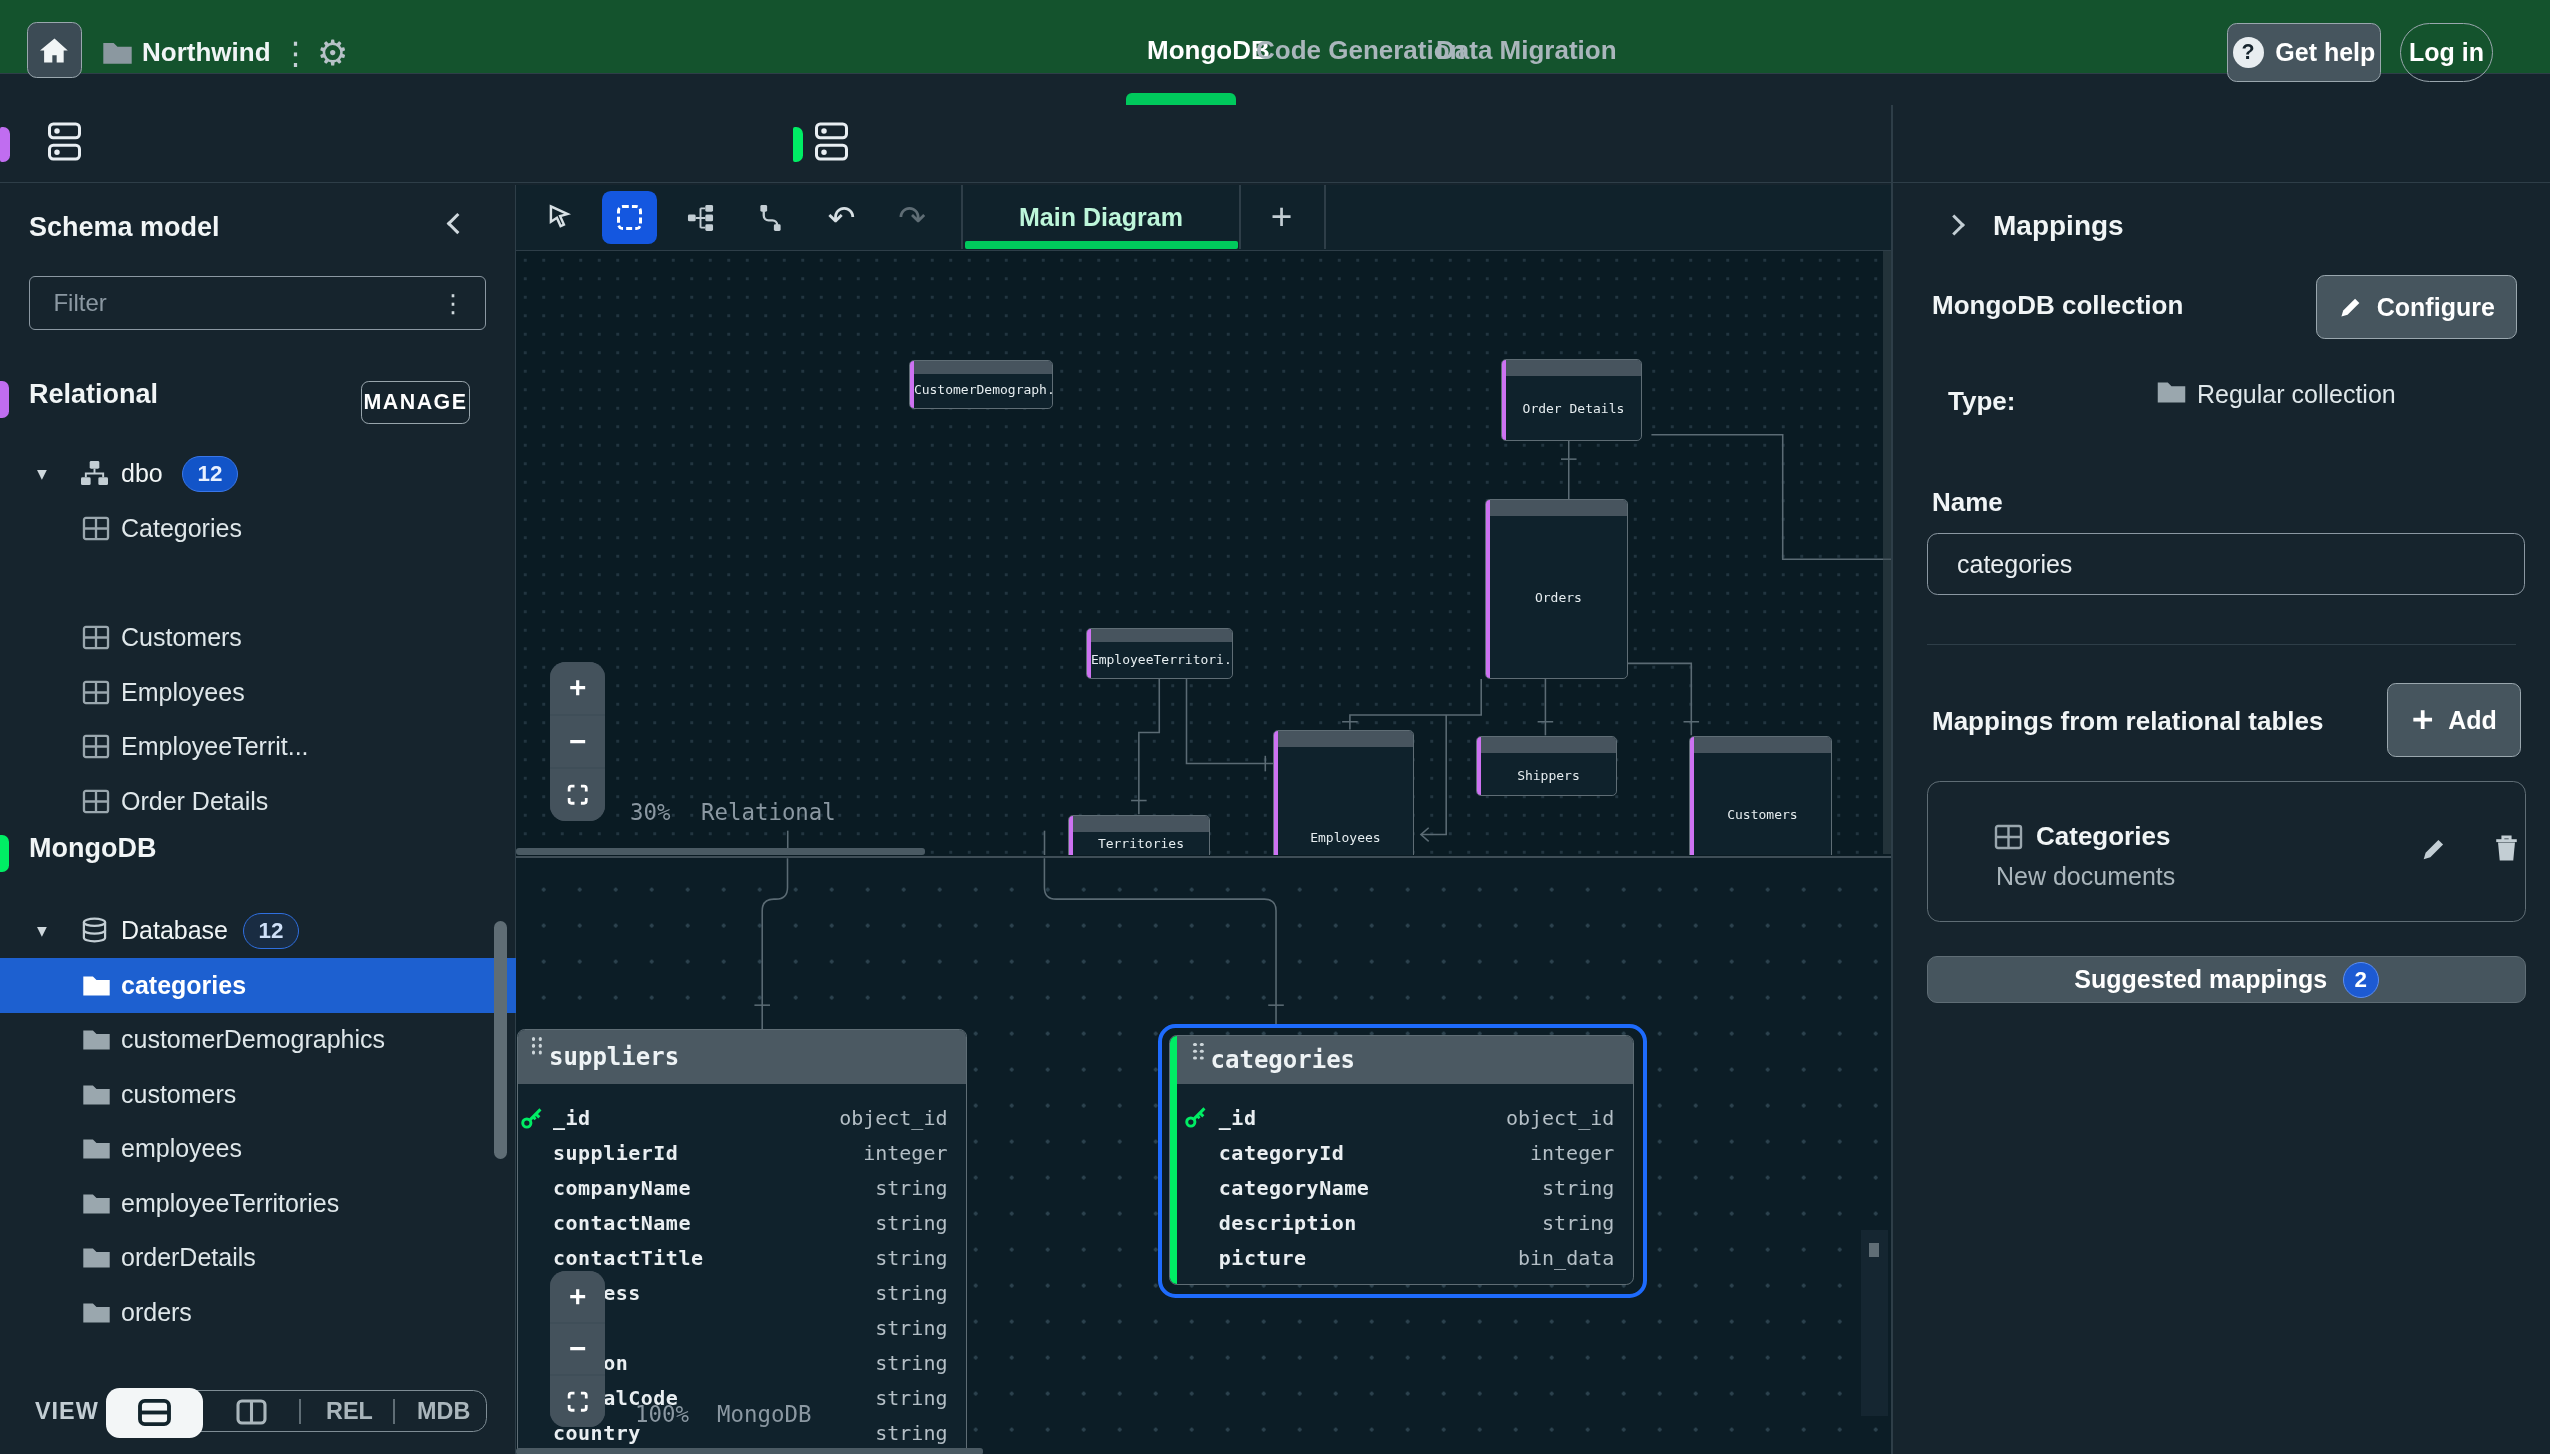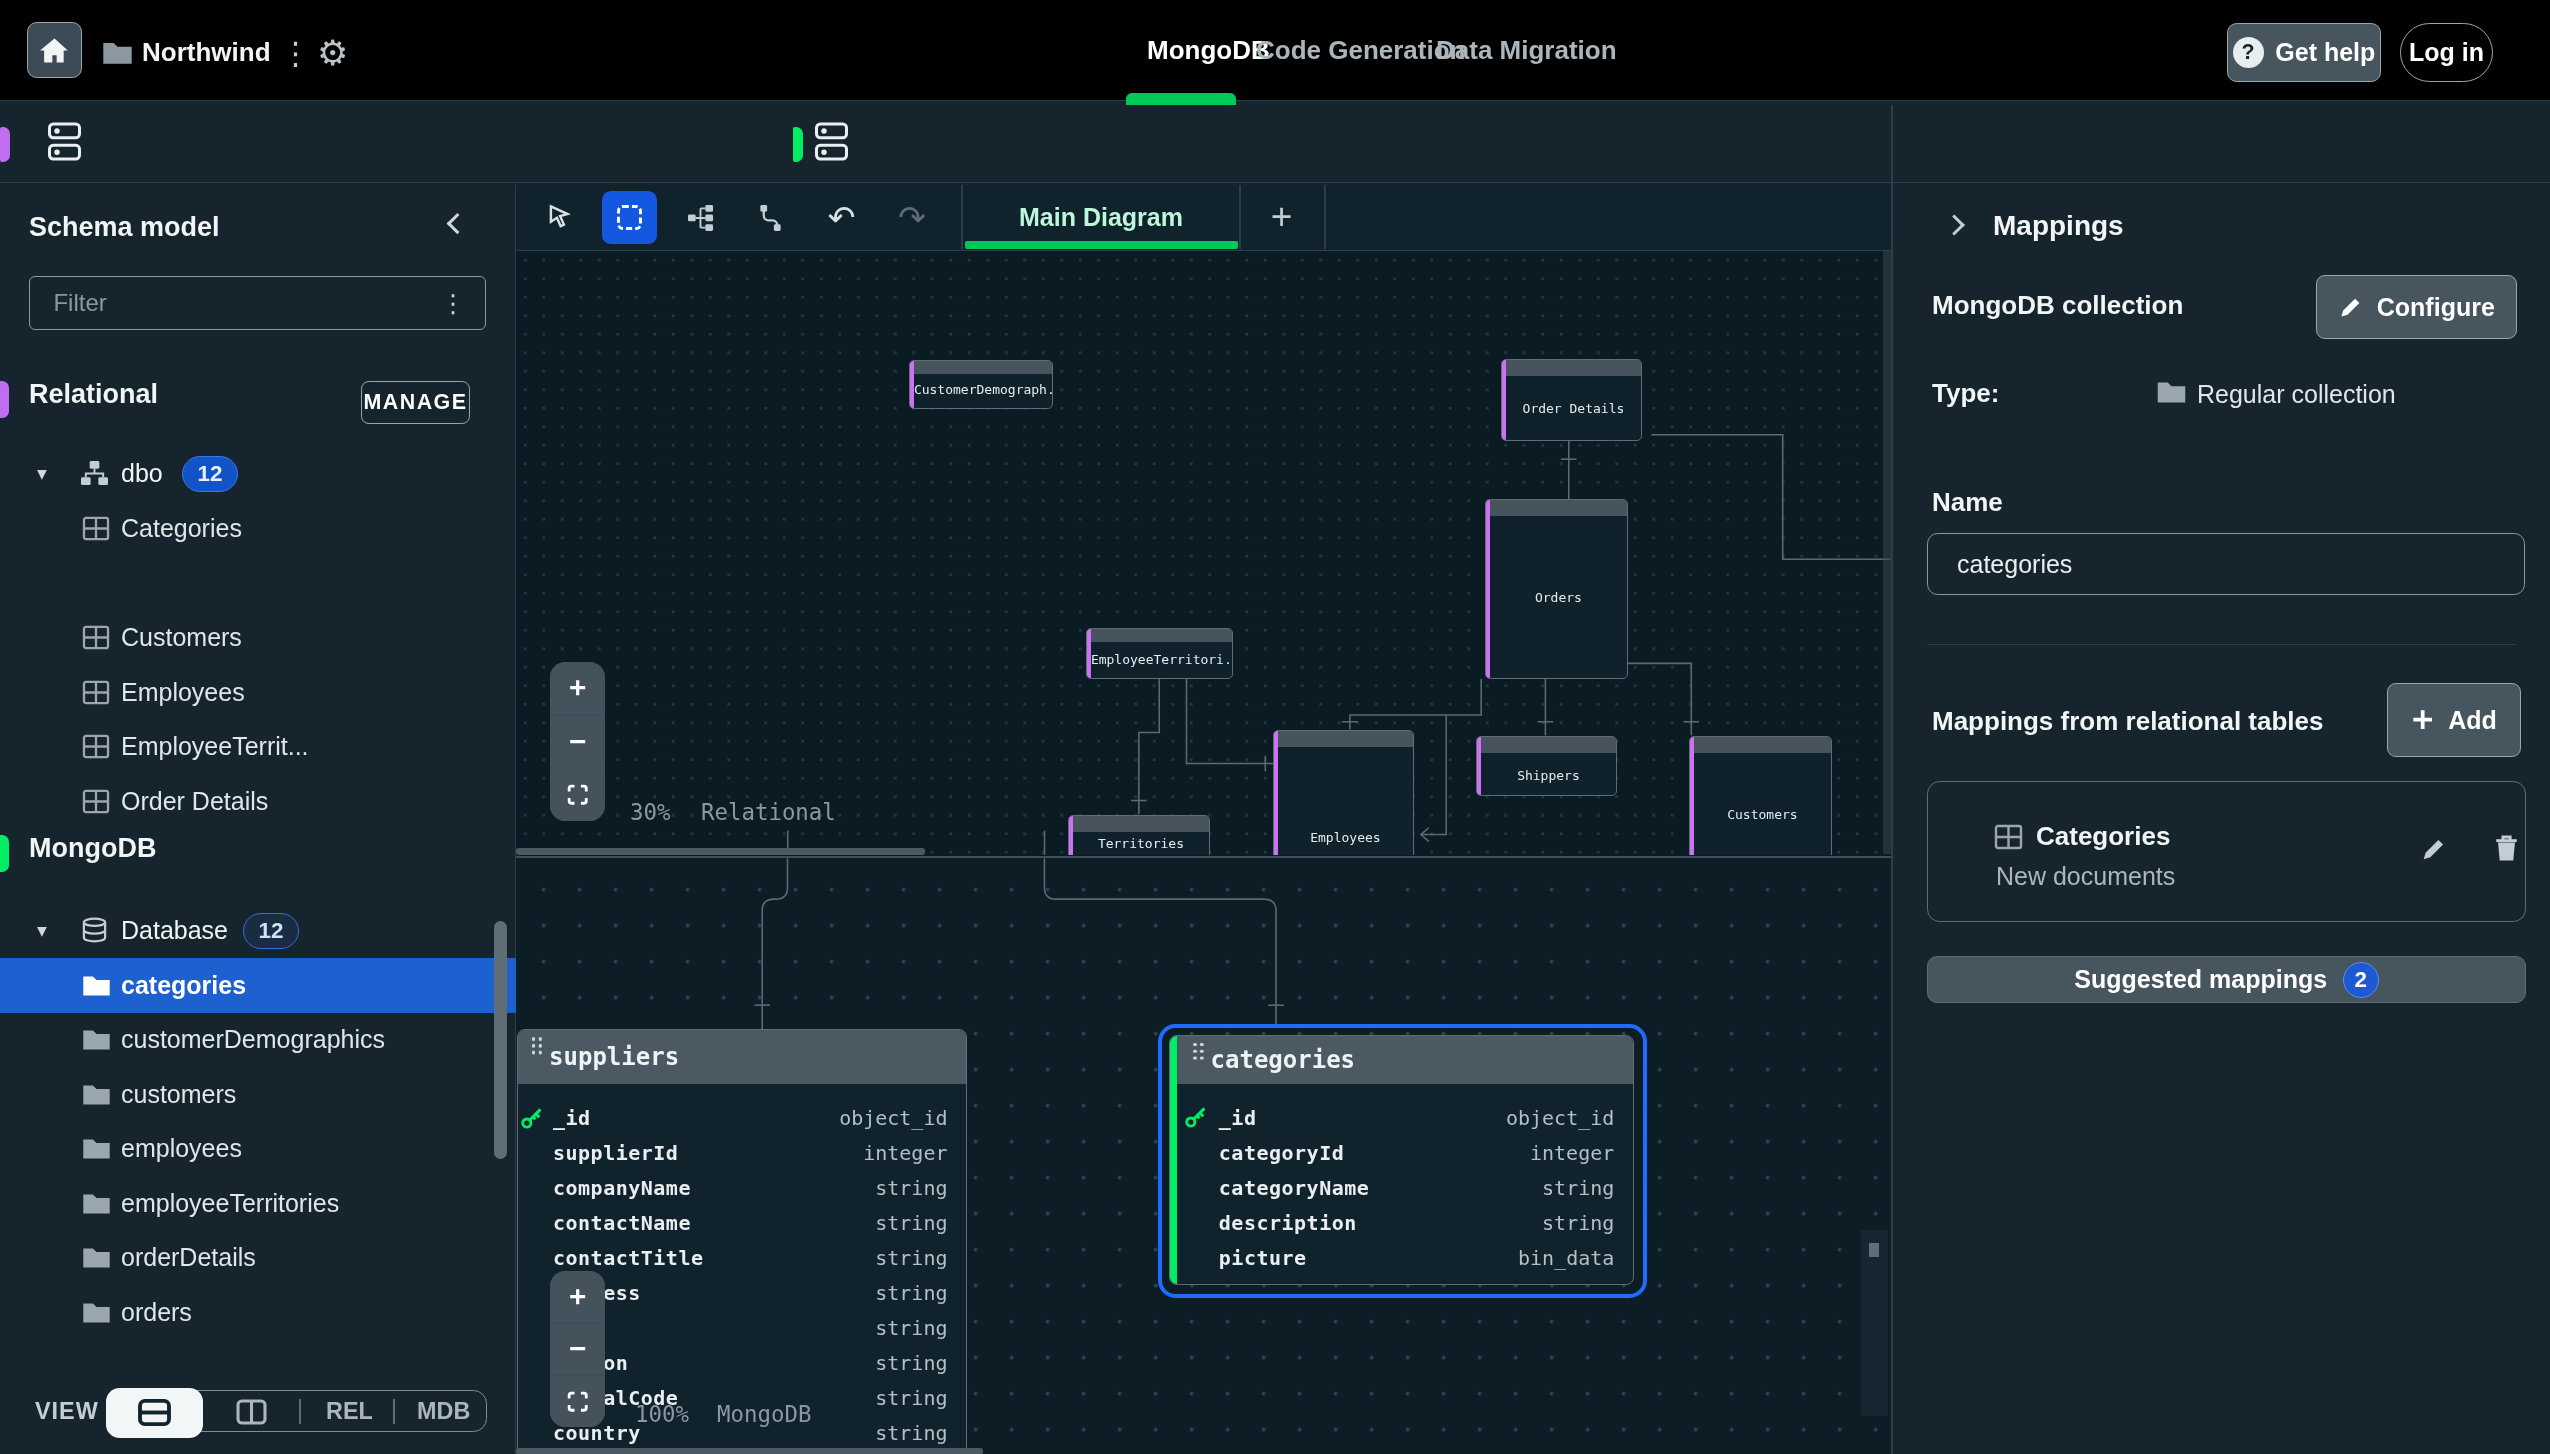--- a/index.html
+++ b/index.html
@@ -2,22 +2,22 @@
 <html><head>
 <meta charset="utf-8">
 <style>
   * { margin:0; padding:0; box-sizing:border-box; }
   html,body { background:#0a1b23; }
   .app { position:relative; width:2550px; height:1454px; overflow:hidden;
          background:#16242d; font-family:"Liberation Sans", sans-serif; color:#e9eef1; }
   .abs { position:absolute; }
 
   
-  .topbar { position:absolute; left:0; top:0; width:2550px; height:101px;
-            border-bottom:1.9px solid #2e3e48; background:#000000; }
+  .topbar { position:absolute; left:0; top:0; width:2550px; height:74px;
+            border-bottom:1.9px solid #2e3e48; background:#14532d; }
   .homebtn { position:absolute; left:27px; top:22.4px; width:55px; height:56px;
              border:1.9px solid #9aa7ae; border-radius:9.7px; background:#3c4b55;
              display:flex; align-items:center; justify-content:center; }
   .proj-folder { position:absolute; left:102px; top:39px; }
   .proj-name { position:absolute; left:142px; top:37px; font-size:26px; font-weight:bold; color:#f1f5f6; }
   .kebab { position:absolute; left:280px; top:35px; font-size:31px; color:#c3ced4; letter-spacing:0; }
   .gear  { position:absolute; left:317px; top:33px; font-size:35px; color:#b7c2c8; }
   .toptab { position:absolute; top:35px; font-size:26px; font-weight:bold; color:#aab6bc; cursor:pointer; }
   .toptab.active { color:#ffffff; }
   .tab-underline { position:absolute; left:1126px; top:93px; width:110px; height:11.7px;
@@ -653,21 +653,21 @@
     <div class="rp-title">Mappings</div>
 
     <div class="rp-h" style="top:105px;">MongoDB collection</div>
     <div class="btn-gray" style="left:423px; top:90px; width:201px; height:64px;">
       <svg width="25" height="25" viewBox="0 0 22 22">
           <path d="M3 19l1.6-5.4L15 3.2 18.8 7 8.4 17.4 3 19z" fill="#fff"></path>
         </svg>
       <span>Configure</span>
     </div>
 
-    <div class="rp-h" style="top:193px;">Type:</div>
+    <div class="rp-h" style="top:201px;margin-left:16px;">Type:</div>
     <svg class="abs" style="left:263px; top:195px;" width="31" height="25" viewBox="0 0 24 20">
         <path d="M1 2h8l3 3h11v13H1z" fill="#9aa7ae"></path>
       </svg>
     <div class="rp-text" style="left:304px; top:195px;">Regular collection</div>
 
     <div class="rp-h" style="top:302px;">Name</div>
     <div class="rp-input">
       <span style="margin-left:29px;">categories</span>
     </div>
 

